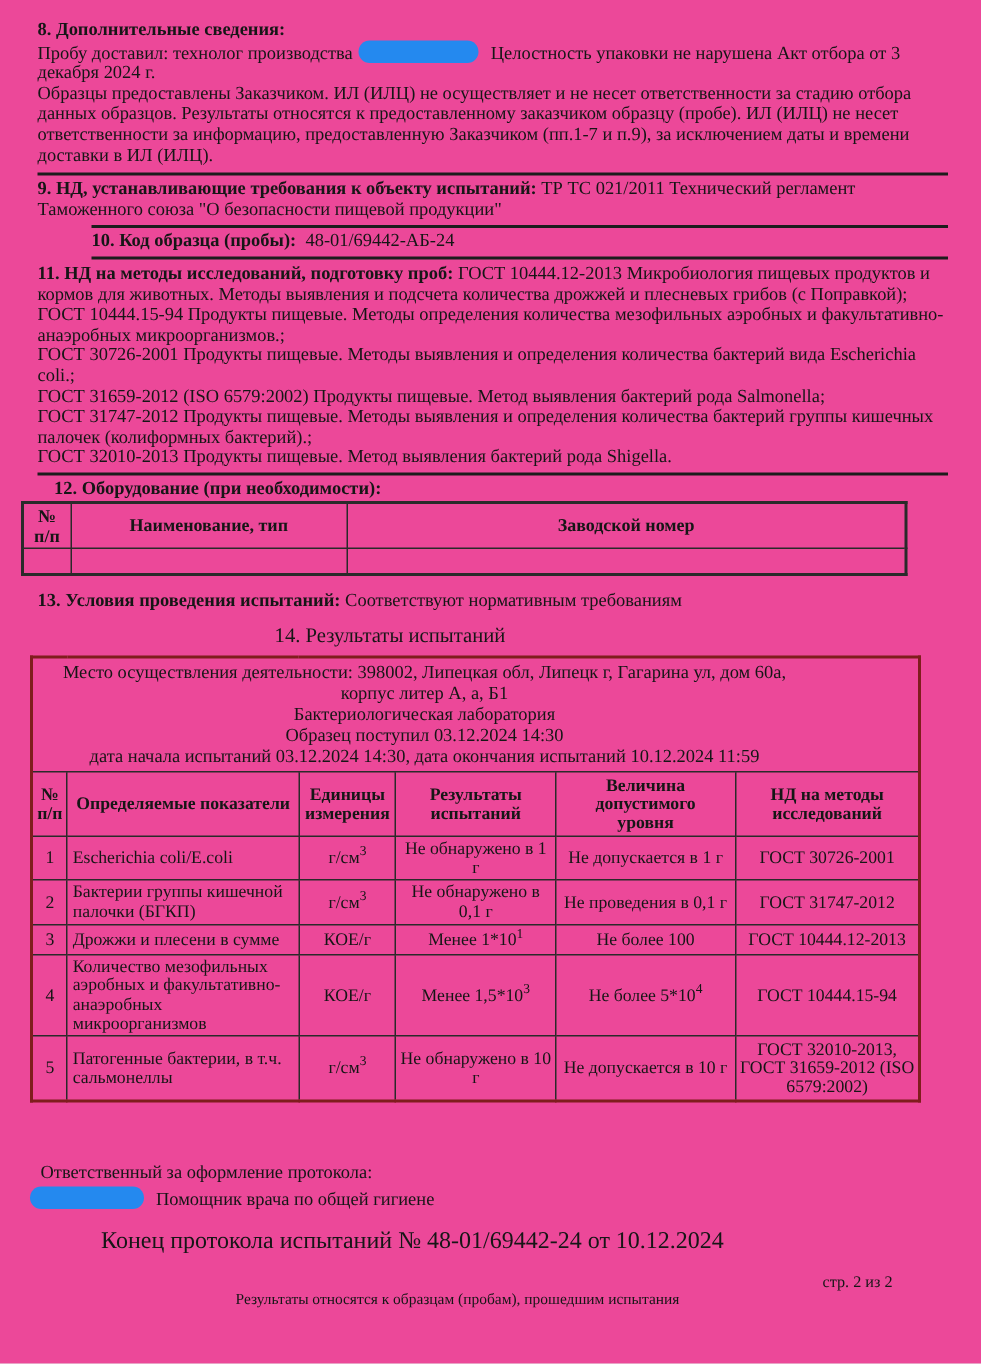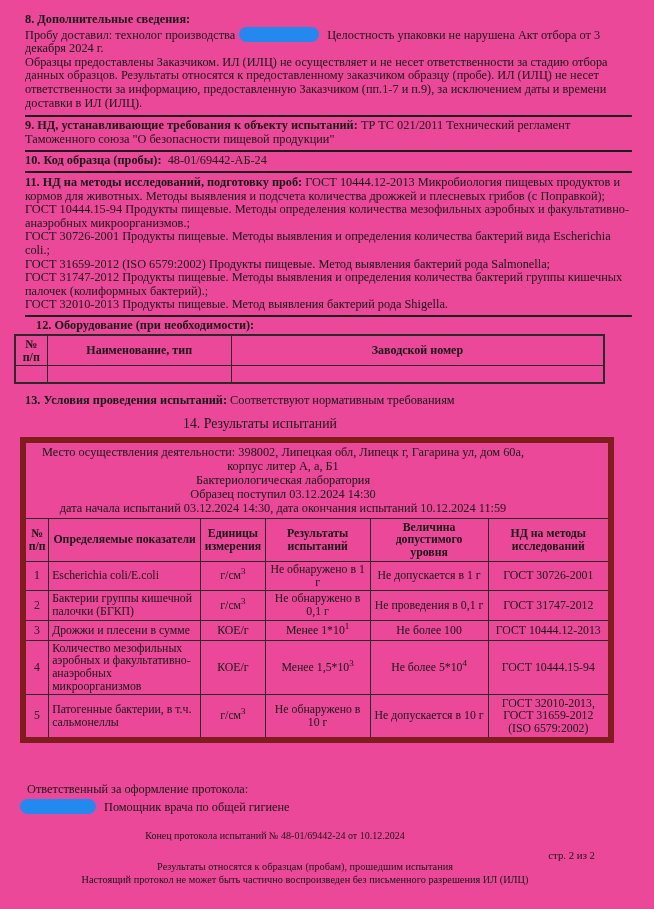--- a/index.html
+++ b/index.html
@@ -14,62 +14,62 @@
     box-sizing:border-box;
     padding:13px 22px 0 25px;
   }
   b{font-weight:bold;}
   p{margin:0;}
   .pre{white-space:pre-line;}
   .rule-top{border-top:2px solid #1c1c1c;margin-left:-11px;margin-right:-8px;}
   .rule-pad{padding:2px 8px 2px 11px;}
   .sec{margin:0;}
   .sec9{margin-top:5px;}
-  .sec10{margin-top:2px;}
+  .sec10{margin-top:2px;margin-left:36px;}
   .sec10 .rule-pad{padding-top:2px;padding-bottom:3px;}
   .sec12{margin-top:3px;}
   .redact{
     display:inline-block;width:80px;height:15px;border-radius:8px;
     background:#2489ef;vertical-align:-3px;margin:0 8px 0 4px;
   }
   .redact.small{width:76px;margin:0 8px 0 0;}
   
   table{border-collapse:collapse;}
   .eq-table{width:591px;margin-left:-11px;margin-top:2px;}
   .eq-table td,.eq-table th{border:1px solid #2a2a2a;font-size:12px;line-height:13px;text-align:center;vertical-align:middle;font-weight:bold;padding:1px 2px;}
   .eq-table{border:2px solid #2a2a2a;}
   .eq-table .c-num{width:27px;}
   .eq-table .c-name{width:182px;}
   .eq-table .c-serial{width:376px;}
   .eq-table .hdr td{height:27px;}
   .eq-table .empty td{height:14px;}
   .sec13{margin-top:10px;}
   .sec14-title{width:470px;text-align:center;font-weight:normal;font-size:13.8px;margin-top:9px;}
   
-  .res-table{width:594px;margin-left:-5px;margin-top:6px;border:6px solid #7f1d1d;}
+  .res-table{width:594px;margin-left:-5px;margin-top:6px;border:2px solid #7f1d1d;}
   .res-table td{border:1px solid #2a2a2a;font-size:11.8px;line-height:12.8px;padding:1px 2px;vertical-align:middle;text-align:center;}
   .res-table .info-cell{padding:2px 72px 3px 4px;font-size:12.3px;line-height:14px;}
   .res-table .info-cell div{text-align:center;}
   .res-table .hdr td{font-weight:bold;white-space:pre-line;padding:2px 1px;}
   .res-table .ind{text-align:left;padding-left:3px;}
   .res-table .c0{width:21px;}
   .res-table .c1{width:155px;}
   .res-table .c2{width:62px;}
   .res-table .c3{width:106px;}
   .res-table .c4{width:120px;}
   .res-table .c5{width:122px;}
   .res-table tr.r1 td{height:16px;}
   .res-table tr.r2 td{height:27px;}
   .res-table tr.r3 td{height:17px;}
   .res-table tr.r4 td{height:38px;margin-top:20px;}
   .res-table tr.r5 td{height:40px;}
   sup{font-size:9px;line-height:0;}
   .responsible{margin-top:40px;padding-left:2px;}
   .resp-role{margin-top:3px;margin-left:-7px;}
-  .end-line{width:500px;text-align:center;font-size:10px;margin-top:14px;}
+  .end-line{width:500px;text-align:center;font-size:16px;margin-top:14px;}
   .page-num{position:absolute;top:849px;right:59px;font-size:10.8px;}
   .bottom-footer{position:absolute;top:861px;left:25px;width:560px;text-align:center;font-size:10.3px;line-height:12.6px;}
 </style>
 </head>
 <body>
 
 <div class="page">
 
   <div class="sec">
     <p><b>8. Дополнительные сведения:</b></p>
@@ -189,16 +189,15 @@
   <div class="responsible">
     <p>Ответственный за оформление протокола:</p>
     <p class="resp-role"><span class="redact small" style="background: rgb(36, 137, 239);"></span><span>Помощник врача по общей гигиене</span></p>
   </div>
 
   <div class="end-line">Конец протокола испытаний № 48-01/69442-24 от 10.12.2024</div>
 
   <div class="page-num">стр. 2 из 2</div>
   <div class="bottom-footer">
     <div>Результаты относятся к образцам (пробам), прошедшим испытания</div>
-    <div>Настоящий протокол не может быть частично воспроизведен без письменного разрешения ИЛ (ИЛЦ)</div>
   </div>
 
 </div>
 
 </body></html>

